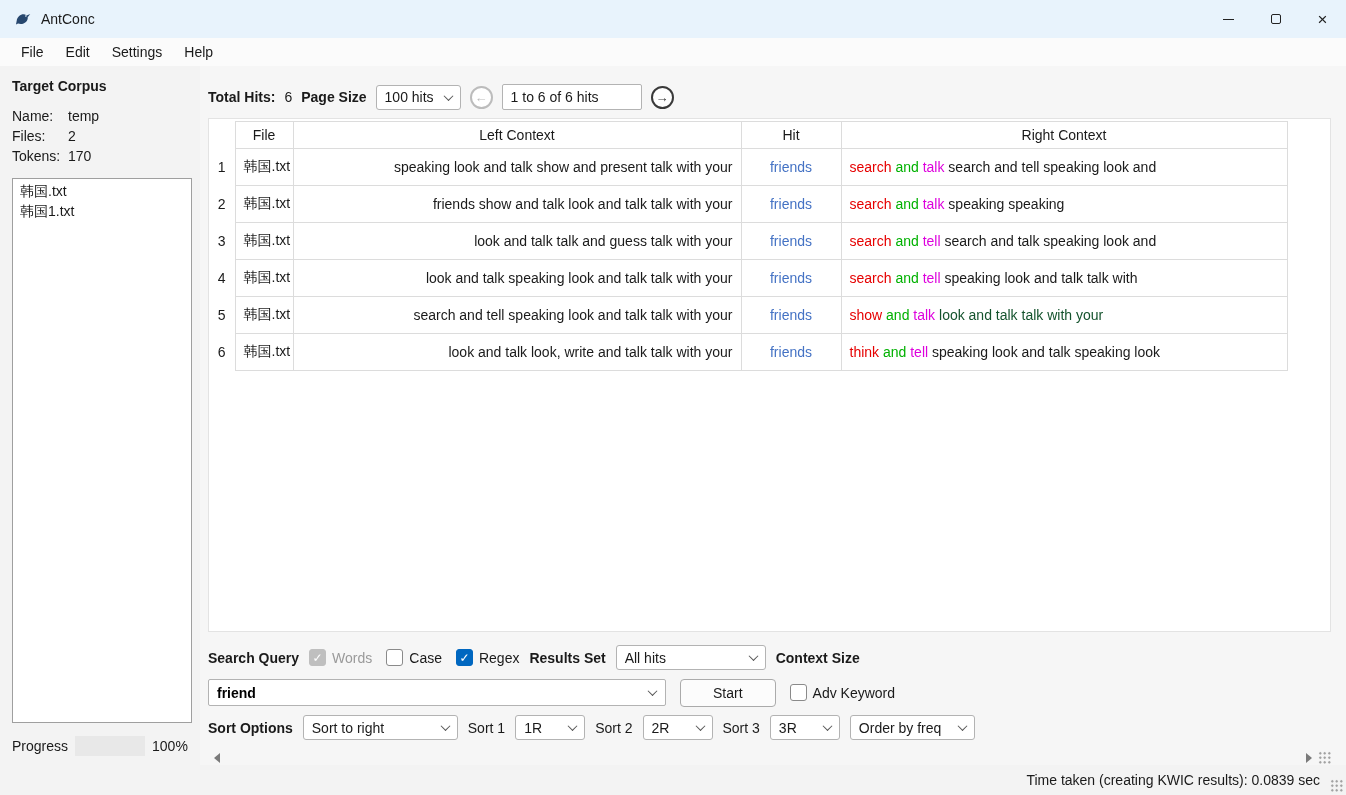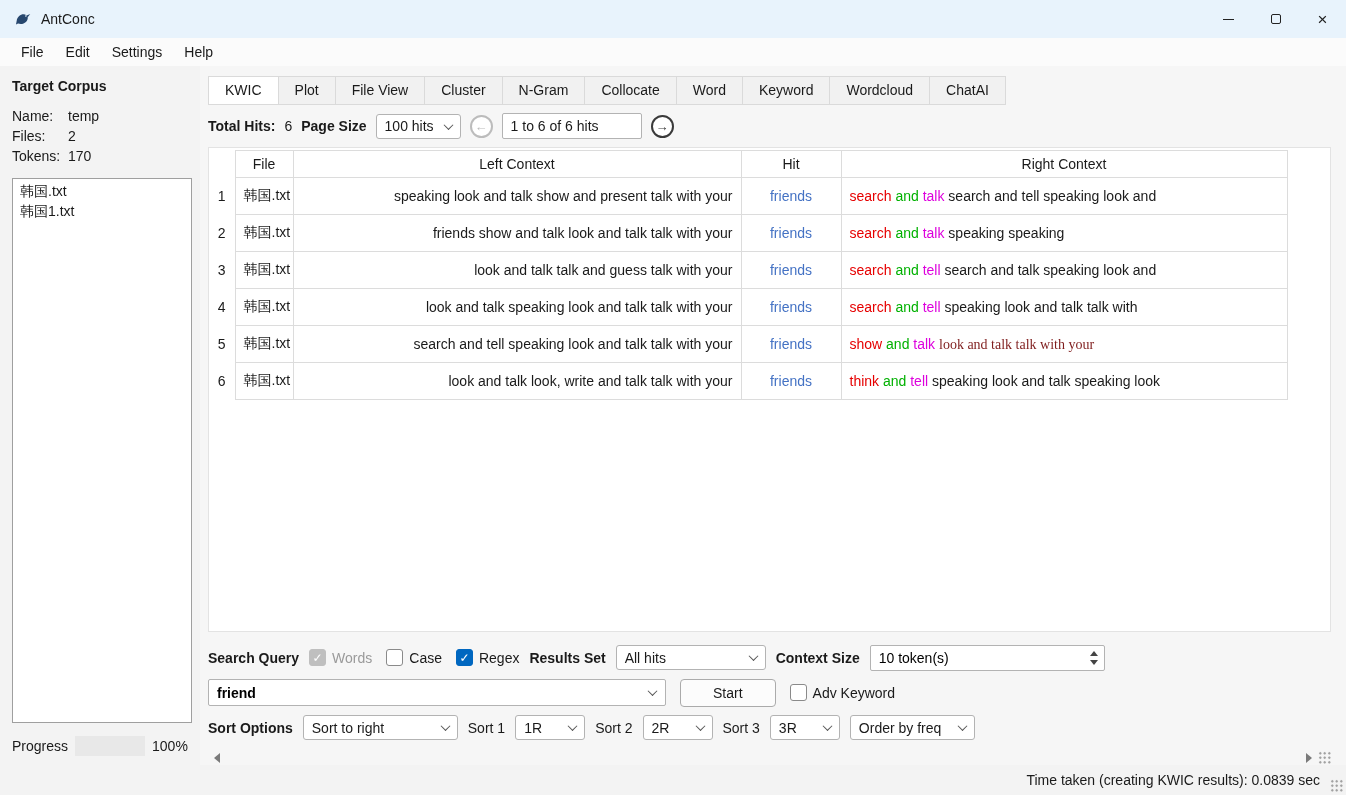--- a/index.html
+++ b/index.html
@@ -177,32 +177,20 @@
         <span>Progress</span>
         <span class="progress-track">
           <span class="progress-fill" style="width: 100%; background: rgb(46, 184, 46);"></span>
         </span>
         <span>100%</span>
       </div>
     </aside>
 
     <section class="content">
 
-      <div class="tabbar">
-          <div class="tab active">KWIC</div>
-          <div class="tab">Plot</div>
-          <div class="tab">File View</div>
-          <div class="tab">Cluster</div>
-          <div class="tab">N-Gram</div>
-          <div class="tab">Collocate</div>
-          <div class="tab">Word</div>
-          <div class="tab">Keyword</div>
-          <div class="tab">Wordcloud</div>
-          <div class="tab">ChatAI</div>
-        </div>
 
       <div class="hitsbar">
         <span class="bold">Total Hits:</span>
         <span>6</span>
         <span class="bold">Page Size</span>
         <span class="select" style="width:85px">
           <span>100 hits</span>
           <span class="chevron"></span>
         </span>
         <button class="nav-btn disabled">←</button>
@@ -255,21 +243,21 @@
                 <td class="col-file">韩国.txt</td>
                 <td class="col-left">look and talk speaking look and talk talk with your</td>
                 <td class="col-hit" style="color: rgb(68, 114, 196);">friends</td>
                 <td class="col-right"><span style="color: rgb(230, 0, 0);">search</span> <span style="color: rgb(0, 177, 0);">and</span> <span style="color: rgb(221, 0, 221);">tell</span> <span style="color: rgb(26, 26, 26);">speaking look and talk talk with</span></td>
               </tr>
               <tr>
                 <td class="col-num">5</td>
                 <td class="col-file">韩国.txt</td>
                 <td class="col-left">search and tell speaking look and talk talk with your</td>
                 <td class="col-hit" style="color: rgb(68, 114, 196);">friends</td>
-                <td class="col-right"><span style="color: rgb(230, 0, 0);">show</span> <span style="color: rgb(0, 177, 0);">and</span> <span style="color: rgb(221, 0, 221);">talk</span> <span style="color: #7f1d1d; font-family: Liberation Serif, serif;">look and talk talk with your</span></td>
+                <td class="col-right"><span style="color: rgb(230, 0, 0);">show</span> <span style="color: rgb(0, 177, 0);">and</span> <span style="color: rgb(221, 0, 221);">talk</span> <span style="color: #14532d;">look and talk talk with your</span></td>
               </tr>
               <tr>
                 <td class="col-num">6</td>
                 <td class="col-file">韩国.txt</td>
                 <td class="col-left">look and talk look, write and talk talk with your</td>
                 <td class="col-hit" style="color: rgb(68, 114, 196);">friends</td>
                 <td class="col-right"><span style="color: rgb(230, 0, 0);">think</span> <span style="color: rgb(0, 177, 0);">and</span> <span style="color: rgb(221, 0, 221);">tell</span> <span style="color: rgb(26, 26, 26);">speaking look and talk speaking look</span></td>
               </tr>
             </tbody>
         </table>
@@ -292,27 +280,20 @@
                 <span class="cb checked" style="background: rgb(0, 103, 192); border-color: rgb(0, 103, 192);">✓</span>
                 <span class="cb-label">Regex</span>
               </label>
             </span>
           <span class="bold">Results Set</span>
           <span class="select" style="width:150px">
             <span>All hits</span>
             <span class="chevron"></span>
           </span>
           <span class="bold">Context Size</span>
-          <span class="spin">
-            <input value="10 token(s)" style="">
-            <span class="spin-arrows">
-              <span class="tri-up"></span>
-              <span class="tri-down"></span>
-            </span>
-          </span>
         </div>
 
         <div class="ctl-row">
           <span class="combo">
             <input value="friend" style="">
             <span class="chevron"></span>
           </span>
           <button class="btn">Start</button>
           <label class="cb-wrap" style="margin-left:4px;">
             <span class="cb unchecked"></span>

